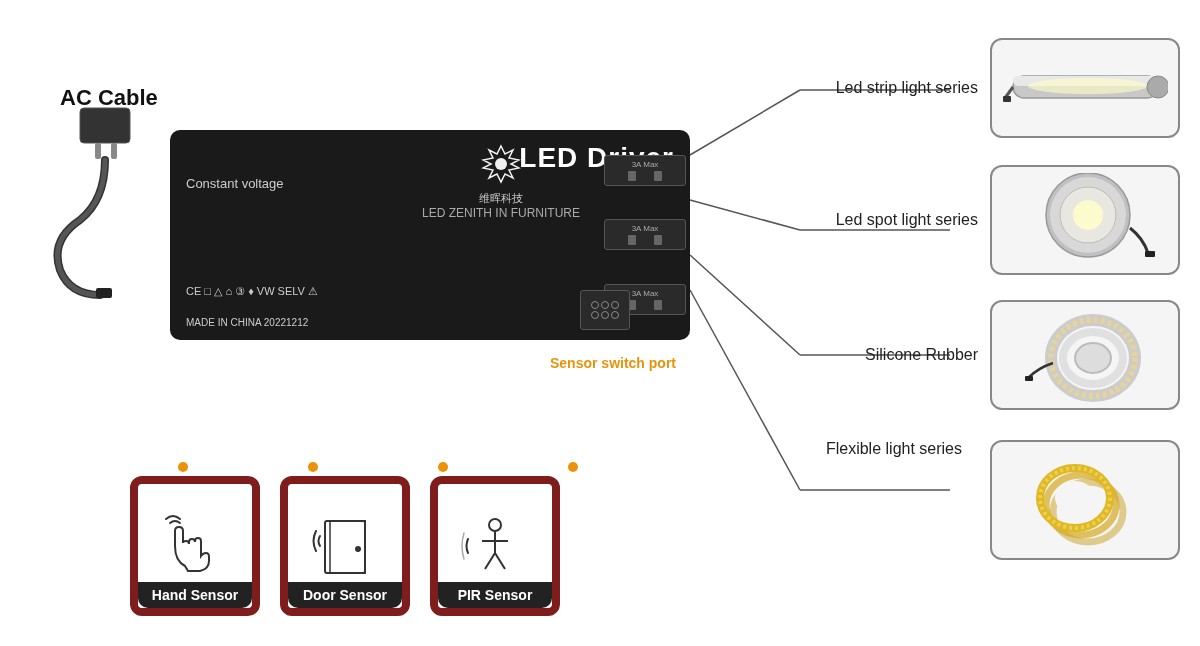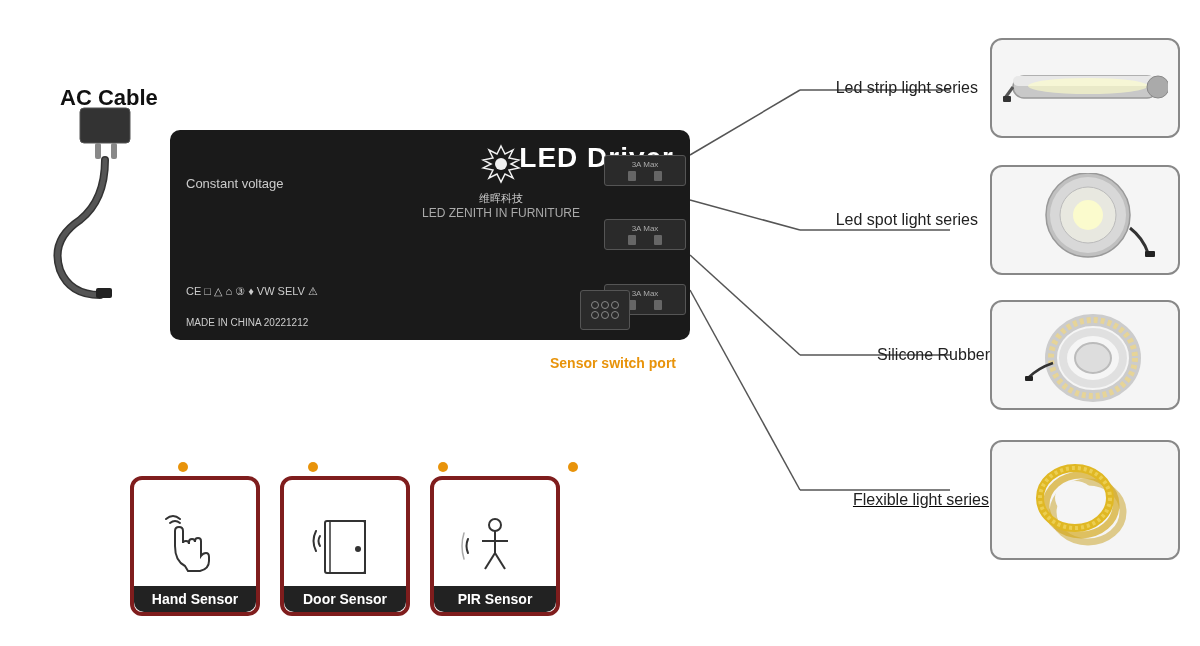--- a/index.html
+++ b/index.html
@@ -184,21 +184,21 @@
       position: absolute;
       bottom: 30px;
       left: 130px;
       display: flex;
       gap: 20px;
     }
 
     .sensor-icon-box {
       width: 130px;
       height: 140px;
-      border: 4px solid #7f1d1d;
+      border: 8px solid #7f1d1d;
       border-radius: 12px;
       display: flex;
       flex-direction: column;
       align-items: center;
       justify-content: center;
       background: white;
     }
 
     .sensor-icon-label {
       font-size: 14px;
@@ -426,38 +426,38 @@
       <ellipse cx="85" cy="42" rx="38" ry="38" fill="#d8d8d8"></ellipse>
       <ellipse cx="85" cy="42" rx="28" ry="28" fill="#e8e8e0" stroke="#bbb" stroke-width="1"></ellipse>
       <ellipse cx="85" cy="42" rx="15" ry="15" fill="rgba(255,255,200,0.8)"></ellipse>
 
       <path d="M127 55 Q140 65 145 80" stroke="#333" stroke-width="3" fill="none"></path>
       <rect x="142" y="78" width="10" height="6" rx="1" fill="#222"></rect>
     </svg>
   </div>
 </div>
 
-<div style="position:absolute; top:300px; right:20px; display:flex; align-items:center; gap:0;">
+<div style="position:absolute; top:300px; right:20px; display:flex; align-items:center; gap:12px;">
   <span style="font-size:16px;color:#222;">Silicone Rubber</span>
   <div style="width:190px;height:110px;border:2px solid #888;border-radius:12px;background:#f5f5f5;display:flex;align-items:center;justify-content:center;">
     <svg width="165" height="95" viewBox="0 0 165 95" xmlns="http://www.w3.org/2000/svg">
 
       <ellipse cx="90" cy="50" rx="42" ry="38" fill="none" stroke="#ccc" stroke-width="12"></ellipse>
       <ellipse cx="90" cy="50" rx="30" ry="26" fill="none" stroke="#e0e0e0" stroke-width="8"></ellipse>
       <ellipse cx="90" cy="50" rx="18" ry="15" fill="#ddd" stroke="#bbb" stroke-width="2"></ellipse>
 
       <ellipse cx="90" cy="50" rx="42" ry="38" fill="none" stroke="rgba(255,220,100,0.5)" stroke-width="6" stroke-dasharray="4 3"></ellipse>
 
       <path d="M50 55 Q35 60 25 70" stroke="#333" stroke-width="2.5" fill="none"></path>
       <rect x="22" y="68" width="8" height="5" rx="1" fill="#222"></rect>
     </svg>
   </div>
 </div>
 
-<div style="position:absolute; top:440px; right:20px; display:flex; align-items:center; gap:1px;text-decoration:underline;">
+<div style="position:absolute; top:440px; right:20px; display:flex; align-items:flex-start; gap:28px;">
   <span style="font-size:16px;color:#222;">Flexible light series</span>
   <div style="width:190px;height:120px;border:2px solid #888;border-radius:12px;background:#f5f5f5;display:flex;align-items:center;justify-content:center;">
     <svg width="165" height="100" viewBox="0 0 165 100" xmlns="http://www.w3.org/2000/svg">
 
       <ellipse cx="85" cy="62" rx="35" ry="30" fill="none" stroke="#c8a020" stroke-width="7" opacity="0.5"></ellipse>
 
       <ellipse cx="78" cy="55" rx="35" ry="30" fill="none" stroke="#d4aa22" stroke-width="7" opacity="0.7"></ellipse>
 
       <ellipse cx="72" cy="48" rx="35" ry="30" fill="none" stroke="#e0b824" stroke-width="8"></ellipse>
 

